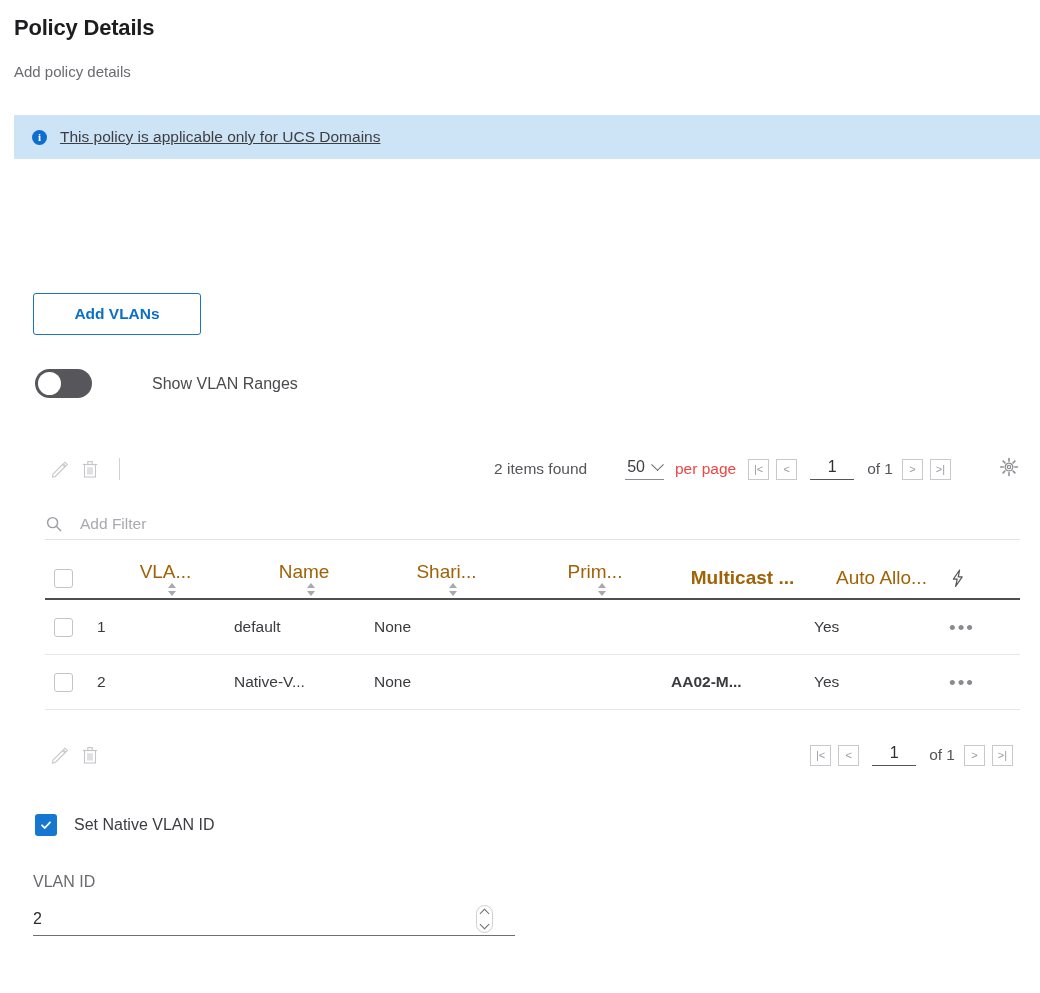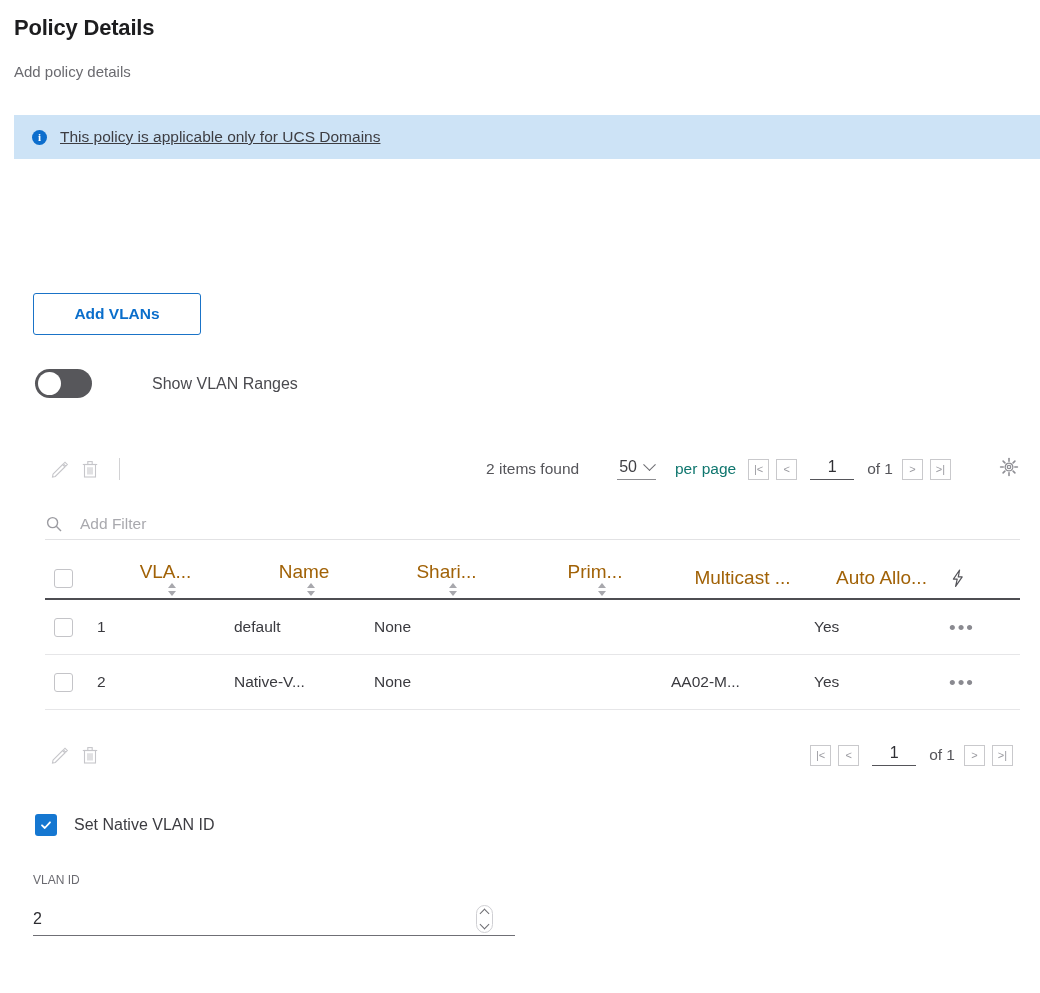--- a/index.html
+++ b/index.html
@@ -108,21 +108,21 @@
     display: flex; align-items: center;
     border-bottom: 1px solid #8c8c90;
     padding: 0 2px 3px 2px; cursor: pointer;
   }
   .per-page-value { font-size: 16px; color: #3f3f44; }
   .chev-down {
     margin-left: 8px; width: 9px; height: 9px;
     border-right: 1.4px solid #6d6d72; border-bottom: 1.4px solid #6d6d72;
     transform: rotate(45deg) translate(-2px,-2px);
   }
-  .per-page-label { font-size: 15.5px; color: #0f766e; margin-left: 19px; }
+  .per-page-label { font-size: 15.5px; color: #ef4444; margin-left: 11px; }
 
   .pager { display: flex; align-items: center; margin-left: 12px; }
   .pg-btn {
     width: 21px; height: 21px;
     border: 1px solid #c9c9cc; background: #ffffff;
     margin-right: 7px; cursor: pointer;
     display: flex; align-items: center; justify-content: center;
     font-size: 11px; color: #9a9aa0; line-height: 1;
     font-family: "Liberation Sans", sans-serif;
   }
@@ -154,21 +154,21 @@
   }
   .tbl-row {
     display: flex; align-items: center; height: 55px;
     border-bottom: 1px solid #e6e6e8;
   }
   .c-check  { width: 52px; display: flex; align-items: center; padding-left: 9px; }
   .c-vlan   { width: 137px; }
   .c-name   { width: 140px; }
   .c-share  { width: 145px; }
   .c-prim   { width: 152px; }
-  .c-multi  { width: 143px; }
+  .c-multi  { width: 143px; font-weight: bold; }
   .c-auto   { width: 135px; }
   .c-act    { width: 71px; display: flex; align-items: center; justify-content: flex-start; }
 
   .th { display: flex; align-items: center; font-size: 19px; color: #a16207; flex-direction: column; }
   .th-txt { white-space: nowrap; }
   .sorter {
     margin-left: 13px; display: flex; flex-direction: column;
     align-items: center; justify-content: center; cursor: pointer;
   }
   .sorter .up {
@@ -204,21 +204,21 @@
     width: 22px; height: 22px; border-radius: 3px;
     background: #1577d1; display: flex; align-items: center;
     justify-content: center; cursor: pointer;
   }
   .cb-checked svg { display: block; }
   .native-label { margin-left: 17px; font-size: 16px; color: #3c3c41; }
 
   
   .vlanid-label {
     position: absolute; left: 33px; top: 873px;
-    font-size: 12px; color: #6a6a70;
+    font-size: 16px; color: #6a6a70;
   }
   .vlanid-field {
     position: absolute; left: 33px; top: 902px;
     width: 482px; height: 34px;
     border-bottom: 1.6px solid #6f6f75;
     display: flex; align-items: center;
   }
   .vlanid-value { font-size: 16px; color: #2c2c31; flex: 1 1 auto; cursor: text; }
   .stepper {
     width: 17px; height: 28px; border: 1px solid #cfcfd3;

